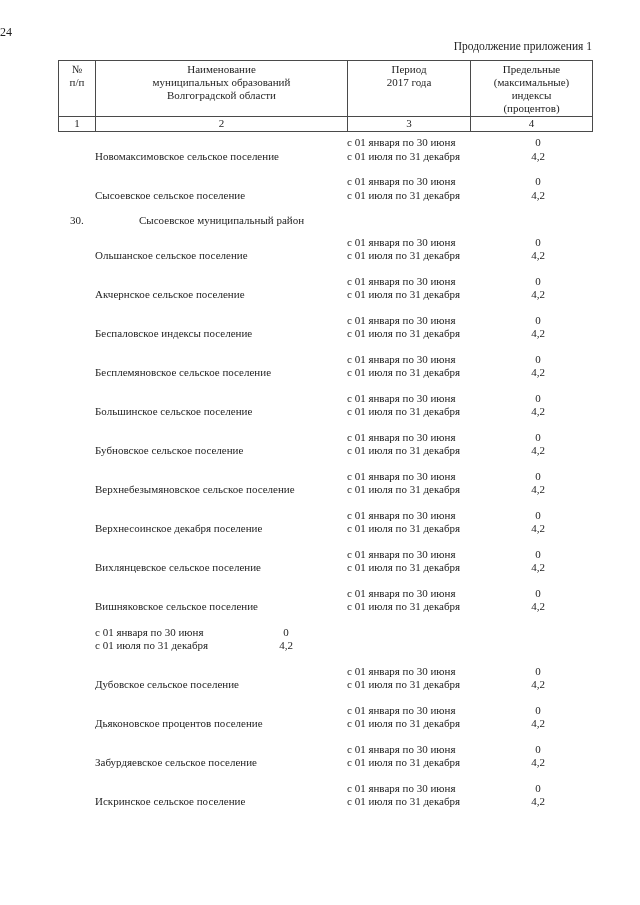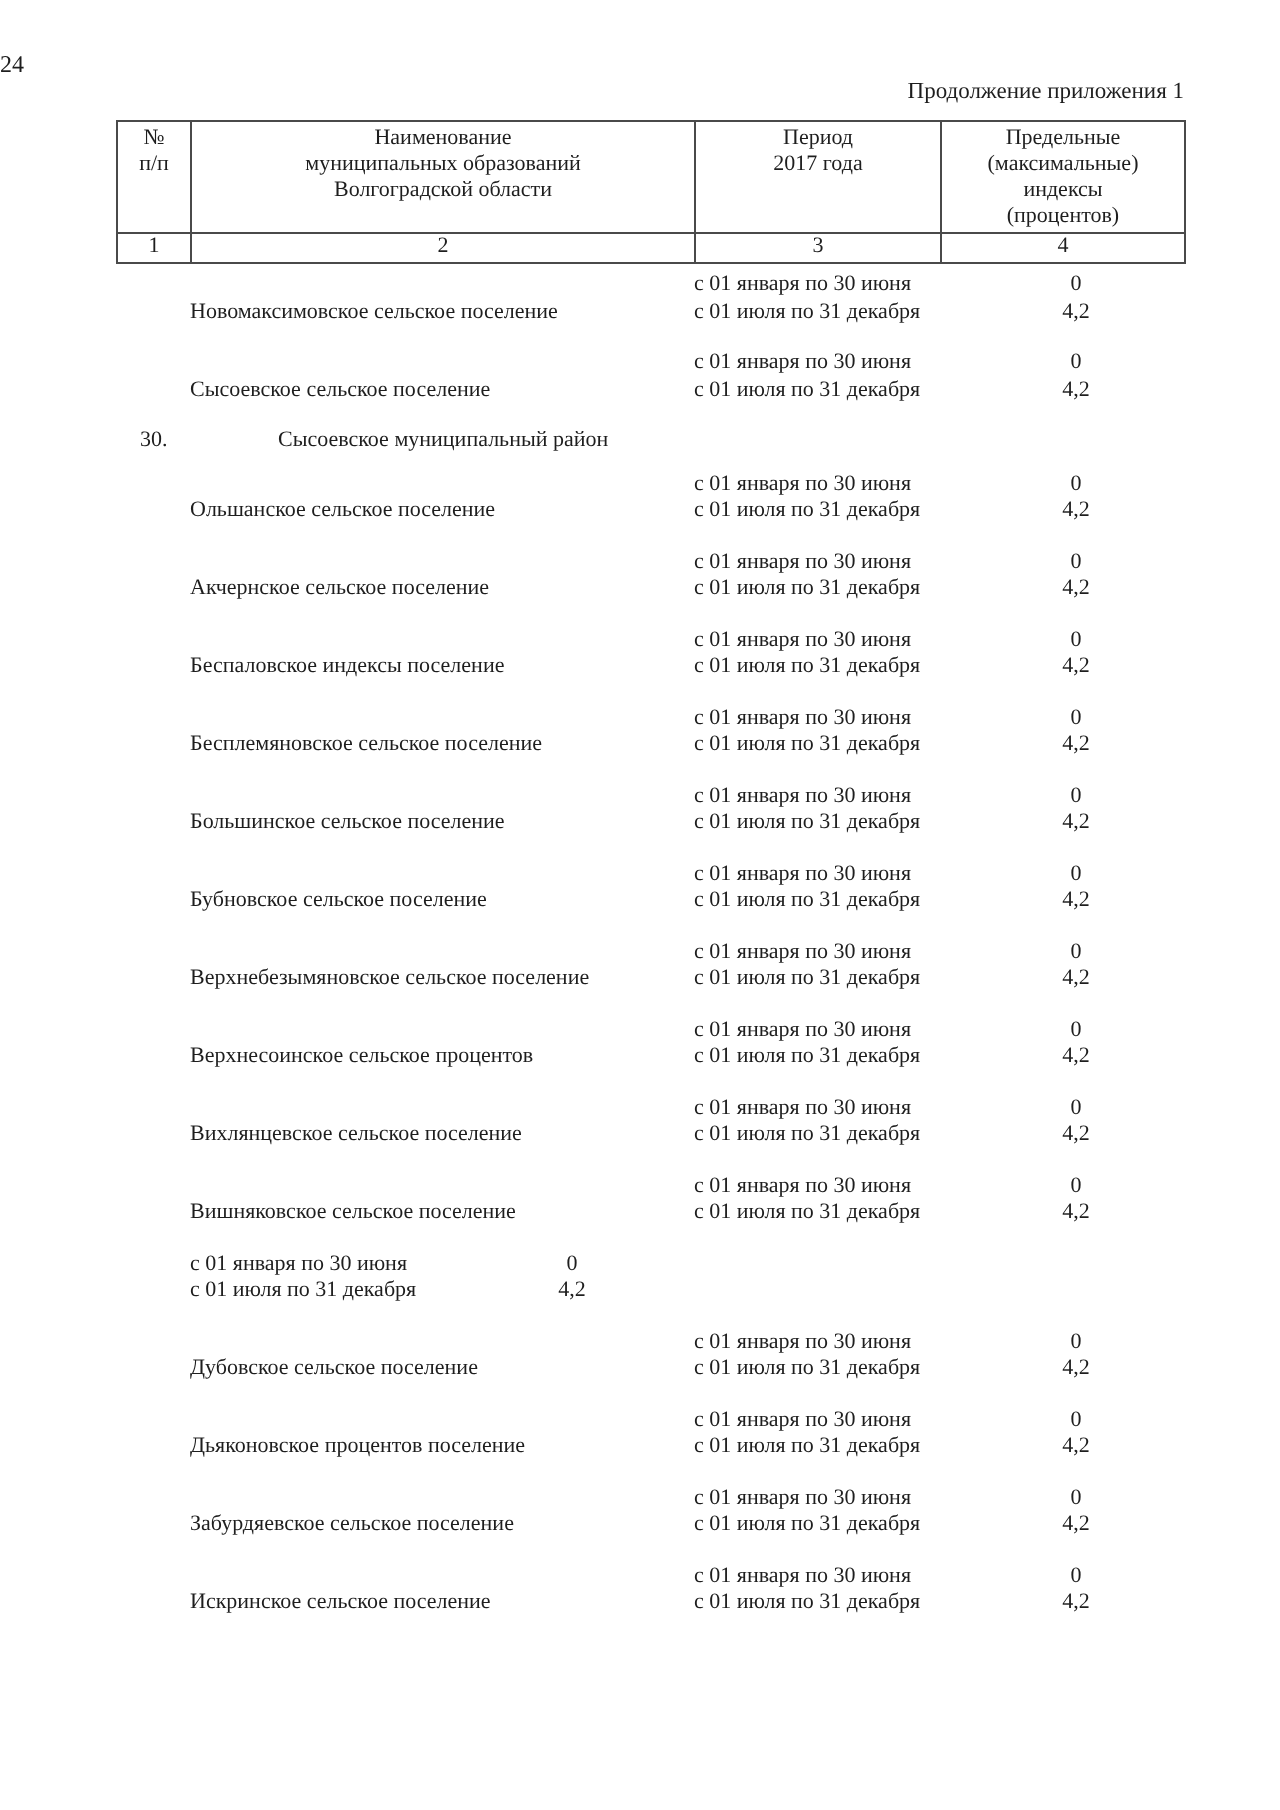--- a/index.html
+++ b/index.html
@@ -227,21 +227,21 @@
           <span class="line">с 01 июля по 31 декабря</span>
         </div>
       <div class="c-value">
           <span class="line">0</span>
           <span class="line">4,2</span>
         </div>
     </div>
 
     <div class="row-group">
       <div class="c-num"></div>
-      <div class="c-name">Верхнесоинское сельское процентов</div>
+      <div class="c-name">Верхнесоинское декабря поселение</div>
       <div class="c-period">
           <span class="line">с 01 января по 30 июня</span>
           <span class="line">с 01 июля по 31 декабря</span>
         </div>
       <div class="c-value">
           <span class="line">0</span>
           <span class="line">4,2</span>
         </div>
     </div>
 

